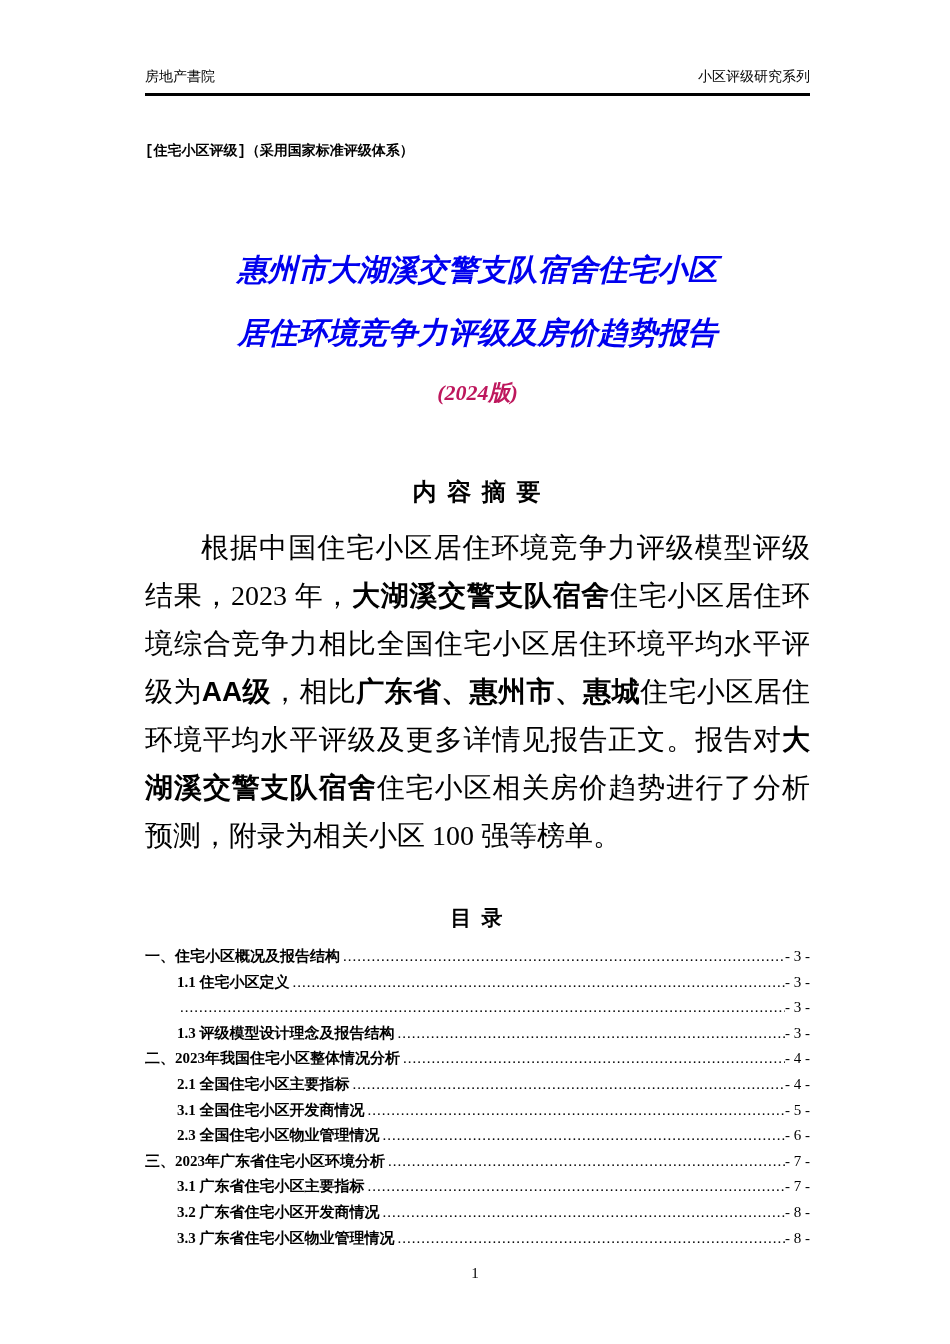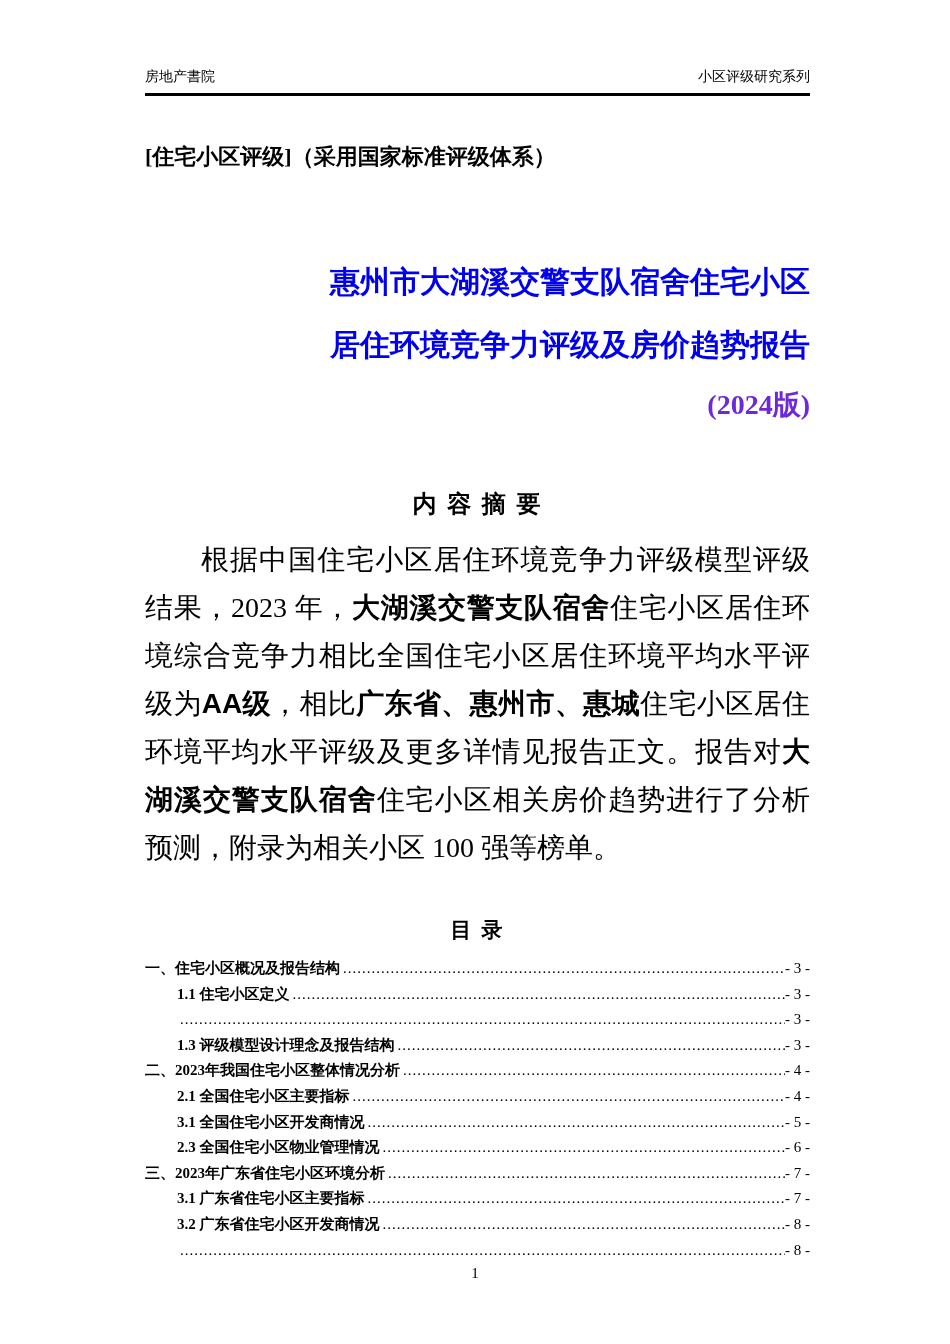--- a/index.html
+++ b/index.html
@@ -26,41 +26,42 @@
     display: flex;
     justify-content: space-between;
     align-items: flex-end;
     font-size: 14px;
     padding-bottom: 7px;
     border-bottom: 3px solid #000000;
   }
   
   .subtitle {
     margin-top: 46px;
-    font-size: 22px;
-    font-weight: bold;
-    font-family: Liberation Serif, serif;
+    font-size: 14px;
+    font-weight: bold;
+    font-family: Liberation Mono, monospace;
   }
   
   .title-block {
     margin-top: 78px;
-    text-align: right;
+    text-align: center;
+    font-style: italic;
   }
   .title-line {
     font-size: 30px;
     font-weight: bold;
     line-height: 63px;
     color: #0000EE;
   }
   .title-version {
-    font-size: 28px;
+    font-size: 22px;
     font-weight: bold;
     line-height: 42px;
     margin-top: 8px;
-    color: #6d28d9;
+    color: #be185d;
   }
   
   .abstract-heading {
     margin-top: 62px;
     text-align: center;
     font-size: 24px;
     font-weight: bold;
     font-family: "Liberation Sans", "DejaVu Sans", sans-serif;
     letter-spacing: 2px;
   }
@@ -195,20 +196,21 @@
           <span class="toc-label">3.1 广东省住宅小区主要指标</span>
           <span class="toc-dots">....................................................................................................................................................................................................................................................................</span>
           <span class="toc-page">- 7 -</span>
         </div>
         <div class="toc-row lvl2">
           <span class="toc-label">3.2 广东省住宅小区开发商情况</span>
           <span class="toc-dots">....................................................................................................................................................................................................................................................................</span>
           <span class="toc-page">- 8 -</span>
         </div>
         <div class="toc-row lvl2">
+          <span class="toc-label">3.3 广东省住宅小区物业管理情况</span>
           <span class="toc-dots">....................................................................................................................................................................................................................................................................</span>
           <span class="toc-page">- 8 -</span>
         </div>
       </div>
 
   </div>
 
   <div class="footer-pagenum">1</div>
 </div>
 

